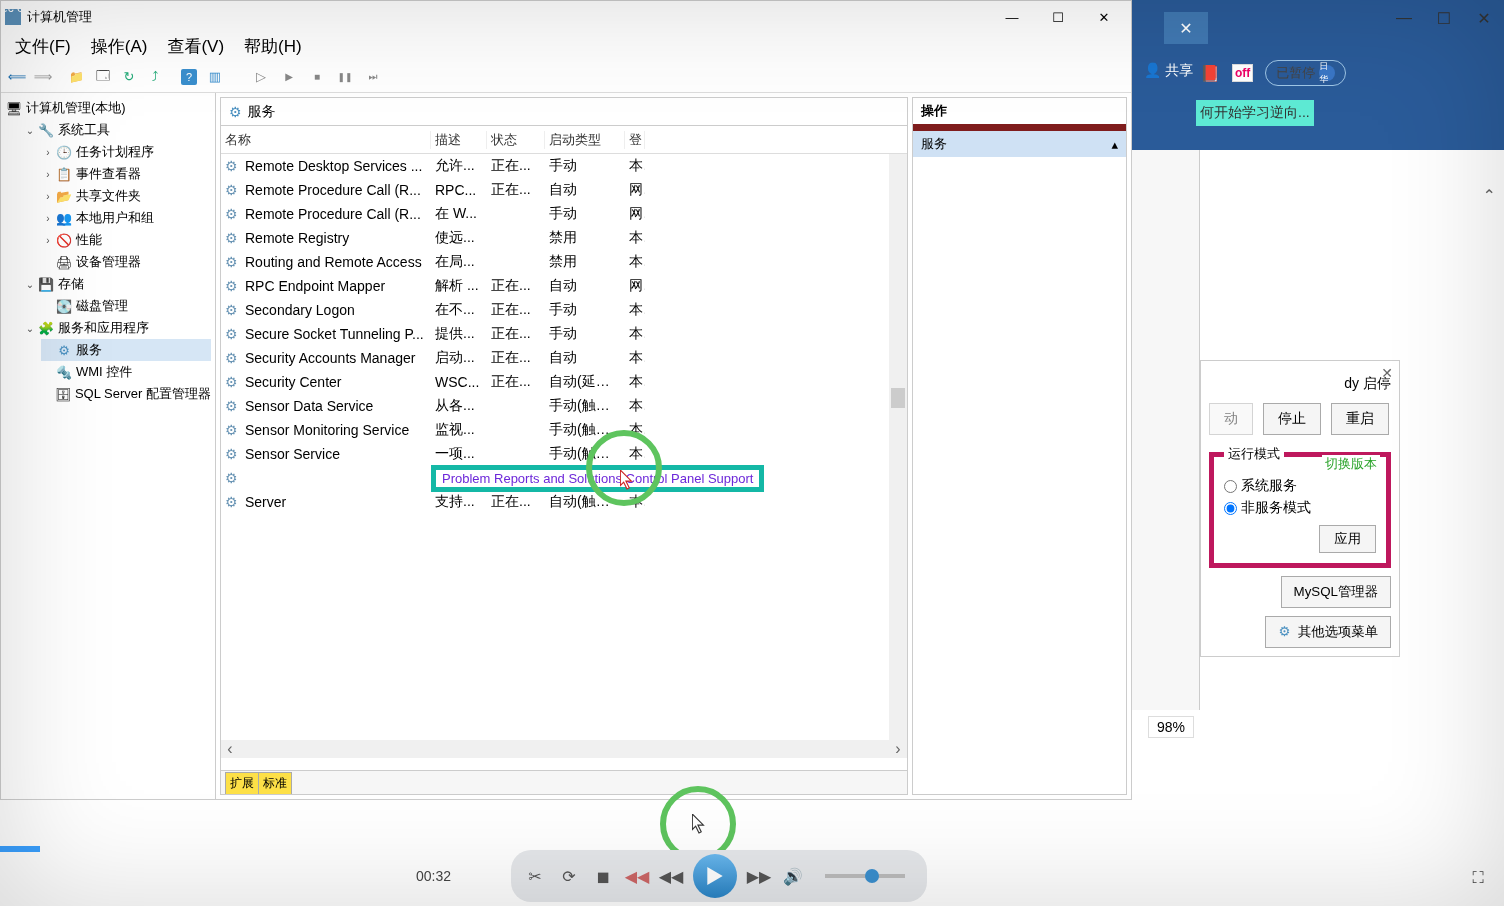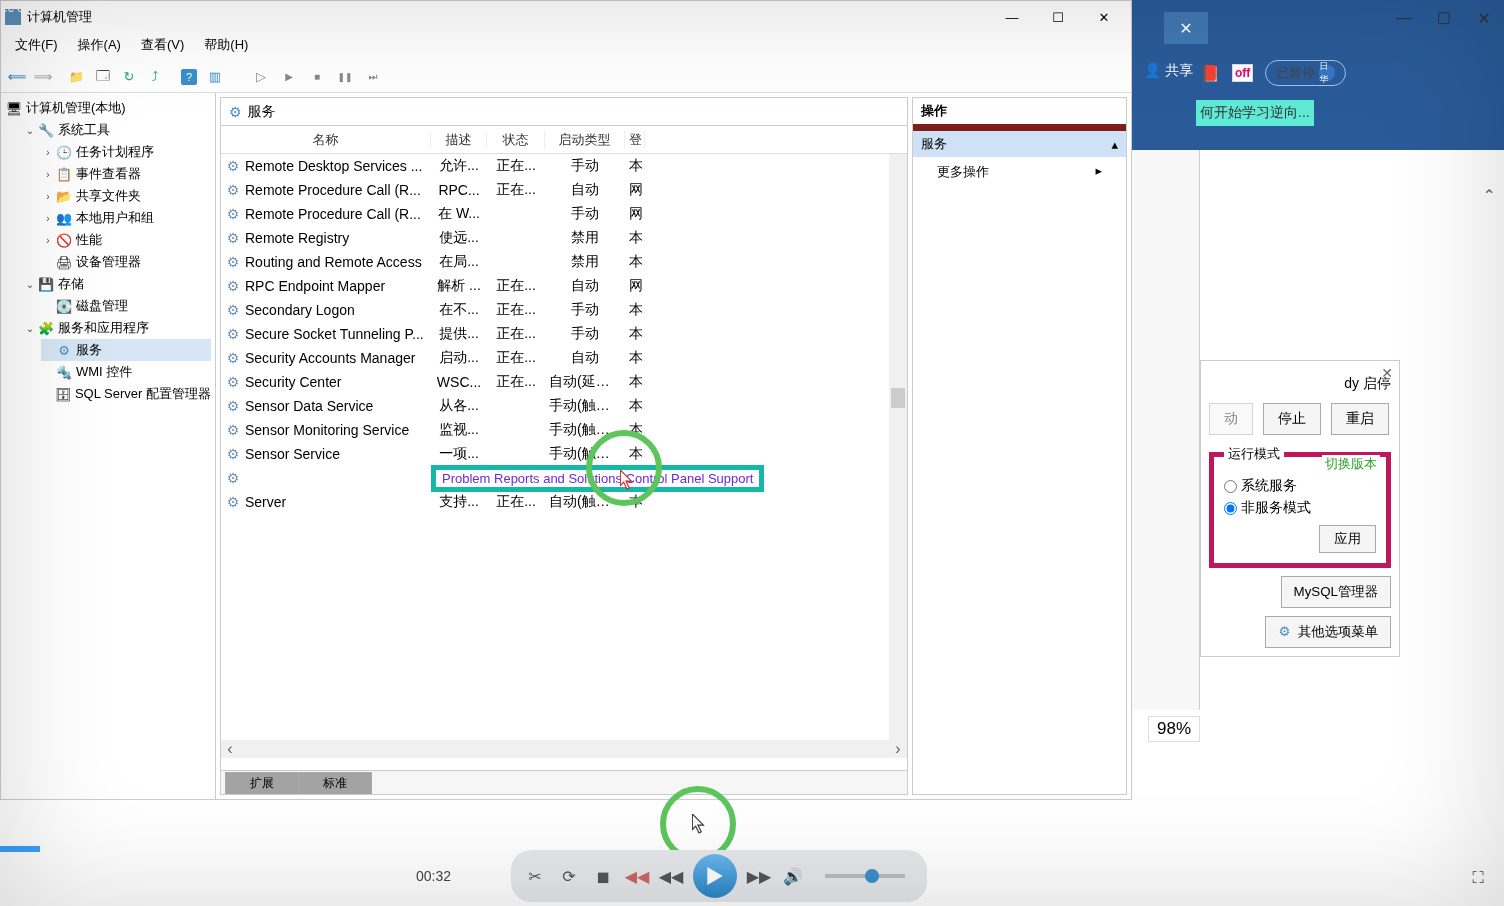--- a/index.html
+++ b/index.html
@@ -6,21 +6,21 @@
 body { background: #fff; width: 1504px; height: 906px; overflow: hidden; position: relative; }
 
 
 .app-window { position: absolute; left: 0; top: 0; width: 1132px; height: 800px; background: #fff; border: 1px solid #ccc; }
 .titlebar { height: 32px; background: #fff; display: flex; align-items: center; padding: 0 4px; }
 .titlebar .app-icon { width: 16px; height: 16px; margin-right: 6px; background: #5a8fb8; }
 .titlebar .title-text { font-size: 13px; color: #000; }
 .titlebar .win-controls { margin-left: auto; display: flex; }
 .titlebar .win-btn { width: 46px; height: 30px; display: flex; align-items: center; justify-content: center; font-size: 13px; color: #000; }
 
-.menubar { height: 28px; display: flex; align-items: flex-start; padding: 0 4px; font-size: 13px; }
+.menubar { height: 28px; display: flex; align-items: flex-end; padding: 0 4px; font-size: 17px; }
 .menubar .menu-item { padding: 3px 10px; }
 
 .toolbar { height: 32px; display: flex; align-items: center; padding: 0 4px; gap: 2px; border-bottom: 1px solid #ddd; }
 .toolbar .tb-btn { width: 24px; height: 24px; display: flex; align-items: center; justify-content: center; border: 1px solid transparent; font-size: 13px; }
 .toolbar .tb-sep { width: 6px; }
 .toolbar .play-group { margin-left: 20px; display: flex; gap: 4px; }
 .toolbar .play-group .tb-btn { color: #888; }
 
 .main-layout { display: flex; height: calc(100% - 92px); }
 
@@ -31,35 +31,35 @@
 .tree-node .node-icon { width: 18px; height: 16px; display: inline-flex; align-items: center; justify-content: center; margin-right: 3px; }
 .tree-node.selected { background: #d6e6f5; }
 .tree-children { padding-left: 18px; }
 
 
 .services-pane { flex: 1; display: flex; flex-direction: column; border: 1px solid #ccc; margin: 4px; }
 .services-header { height: 28px; display: flex; align-items: center; padding: 0 8px; font-size: 14px; border-bottom: 1px solid #ccc; }
 .services-header .gear-icon { margin-right: 6px; color: #4a90c0; }
 .services-body { flex: 1; display: flex; }
 .desc-panel { width: 238px; padding: 12px; font-size: 13px; border-right: 1px solid #eee; }
-.list-panel { flex: 1; position: relative; overflow: hidden; text-align: center; }
+.list-panel { flex: 1; position: relative; overflow: hidden; }
 .list-header { height: 28px; display: flex; align-items: center; border-bottom: 1px solid #ddd; font-size: 13px; color: #333; background: #fff; }
 .list-header .col { padding: 0 4px; border-right: 1px solid #eee; }
 .list-rows { overflow: auto; height: calc(100% - 58px); font-size: 14px; }
 .list-row { height: 24px; display: flex; align-items: center; }
 .list-row .cell { padding: 0 4px; overflow: hidden; white-space: nowrap; text-overflow: ellipsis; }
 .list-row .name-cell { display: flex; align-items: center; }
 .list-row .svc-icon { width: 16px; height: 16px; margin-right: 4px; color: #6a95b5; flex-shrink: 0; }
 .list-row.tooltip-row .tooltip-box { background: #fff; border: 5px solid #14b8a6; padding: 1px 6px; color: #6d28d9; font-size: 13px; }
 .scrollbar-v { position: absolute; right: 0; top: 28px; width: 18px; bottom: 30px; background: #f0f0f0; }
 .scrollbar-v .thumb { position: absolute; left: 2px; right: 2px; top: 40%; height: 20px; background: #ccc; }
 .scrollbar-h { height: 18px; background: #f0f0f0; position: relative; }
 .scrollbar-h .arrow { position: absolute; top: 0; width: 18px; height: 18px; display: flex; align-items: center; justify-content: center; color: #666; }
 .tabs-bottom { height: 24px; border-top: 1px solid #ccc; display: flex; align-items: flex-end; font-size: 12px; padding-left: 4px; background: #f6f6f6; }
-.tabs-bottom .tab { padding: 2px 24px; border: 1px solid #aaa; border-bottom: none; background: #a3a3a3; margin-right: -1px; }
+.tabs-bottom .tab { padding: 2px 4px; border: 1px solid #aaa; border-bottom: none; background: #fde047; margin-right: -1px; }
 
 
 .actions-pane { width: 215px; border: 1px solid #ccc; margin: 4px 4px 4px 0; font-size: 13px; }
 .actions-pane .hdr { padding: 4px 8px; font-weight: bold; border-bottom: 7px solid #7f1d1d; }
 .actions-pane .section-hdr { background: #cfe1f4; padding: 4px 8px; display: flex; justify-content: space-between; align-items: center; }
 .actions-pane .item { padding: 6px 24px; display: flex; justify-content: space-between; }
 
 
 .highlight-circle { position: absolute; border: 6px solid #5ec45e; border-radius: 50%; pointer-events: none; }
 .cursor-arrow { position: absolute; width: 14px; height: 20px; pointer-events: none; }
@@ -83,21 +83,21 @@
 .phpstudy .row { margin: 6px 0; }
 .phpstudy .btns { display: flex; gap: 10px; margin: 10px 0; }
 .phpstudy .btn { border: 1px solid #aaa; padding: 6px 14px; background: #f5f5f5; }
 .phpstudy fieldset { border: 5px solid #be185d; padding: 10px; margin: 8px 0; position: relative; }
 .phpstudy legend { font-size: 13px; padding: 0 4px; }
 .phpstudy .switch-link { position: absolute; top: -8px; right: 6px; color: #29a329; font-size: 13px; background: #fff; padding: 0 3px; }
 .phpstudy .radio-row { display: flex; align-items: center; gap: 4px; margin: 4px 0; }
 .phpstudy .apply-btn { margin-left: auto; display: block; margin-top: 8px; border: 1px solid #aaa; padding: 4px 14px; background: #f5f5f5; }
 .phpstudy .mysql-btn, .phpstudy .other-btn { display: block; margin: 8px 0 0 auto; border: 1px solid #aaa; padding: 6px 12px; background: #f5f5f5; }
 .phpstudy .other-btn .gear { color: #4a90c0; margin-right: 4px; }
-.percent-badge { position: absolute; left: 1148px; top: 716px; font-size: 17px; border: 1px solid #ddd; padding: 2px 8px; }
+.percent-badge { position: absolute; left: 1148px; top: 716px; font-size: 14px; border: 1px solid #ddd; padding: 2px 8px; }
 
 
 .video-controls { position: absolute; left: 0; bottom: 0; right: 50px; height: 60px; display: flex; align-items: center; padding: 0 16px; }
 .video-controls .progress { position: absolute; top: 0; left: 0; height: 6px; width: 40px; background: #3aa0ff; }
 .video-controls .time { font-size: 14px; color: #444; margin-left: 400px; }
 .video-controls .pill { margin-left: 60px; background: #e5e7ea; border-radius: 20px; padding: 4px 12px; display: flex; align-items: center; gap: 10px; }
 .video-controls .pill .ctl { width: 24px; height: 24px; display: flex; align-items: center; justify-content: center; color: #555; }
 .video-controls .play-big { width: 44px; height: 44px; border-radius: 50%; background: linear-gradient(#6ab8ee,#2a84c6); display: flex; align-items: center; justify-content: center; color: #fff; }
 .video-controls .vol-slider { width: 80px; height: 4px; background: #bbb; position: relative; margin: 0 10px; }
 .video-controls .vol-slider .knob { position: absolute; top: -5px; left: 40px; width: 14px; height: 14px; border-radius: 50%; background: #3a8fce; }
@@ -419,24 +419,20 @@
         <div class="tab">扩展</div>
         <div class="tab">标准</div>
       </div>
     </div>
 
     <div class="actions-pane">
       <div class="hdr">操作</div>
       <div class="section-hdr">
         <span>服务</span>
         <span>▴</span>
-      </div>
-      <div class="item">
-        <span>更多操作</span>
-        <span>▸</span>
       </div>
     </div>
   </div>
 </div>
 
 <div class="word-bg">
   <div class="close-tab">✕</div>
   <div class="share-area">
     <span>👤</span>
     <span>共享</span>

